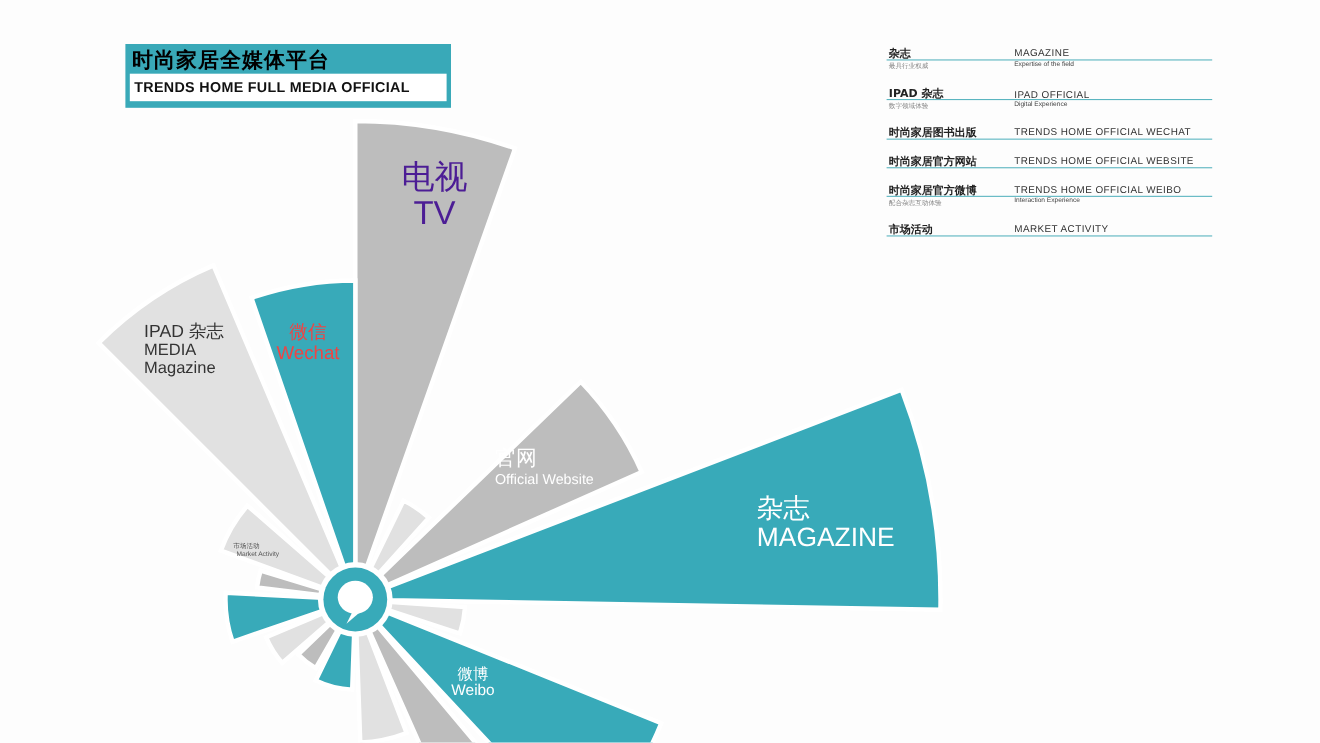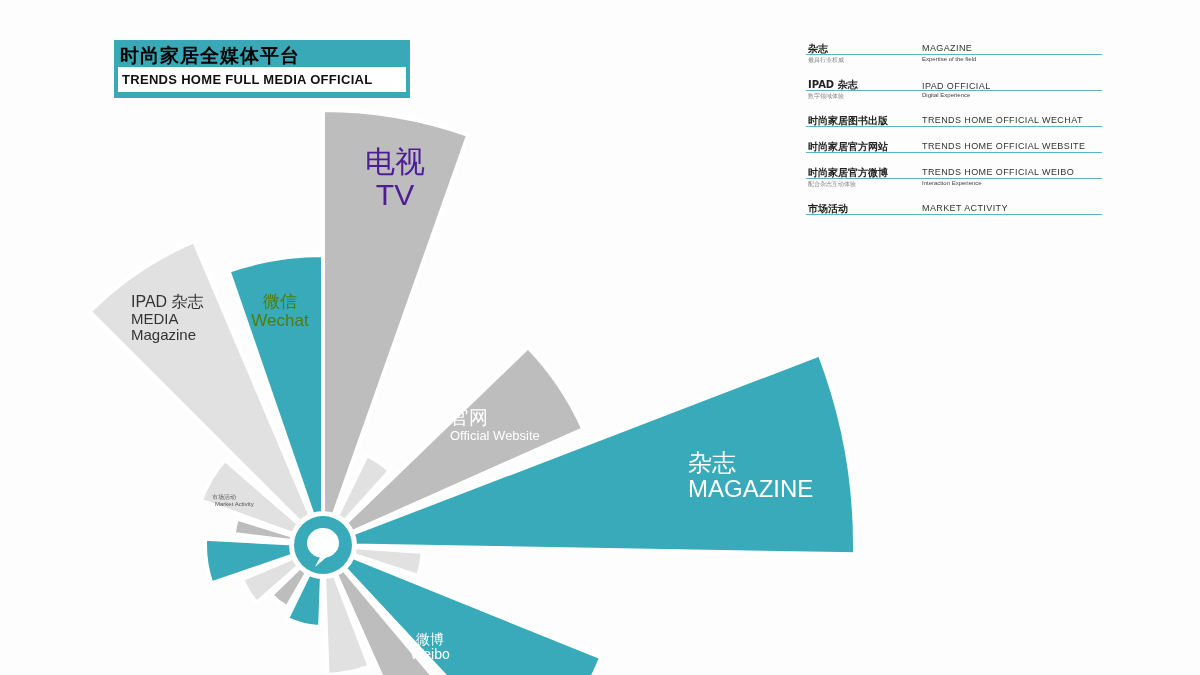--- a/index.html
+++ b/index.html
@@ -48,42 +48,42 @@
     <g>
       <ellipse cx="323" cy="543" rx="16" ry="15" fill="#ffffff"></ellipse>
       <path d="M321,555 L315,567 L329,555 Z" fill="#ffffff"></path>
     </g>
   </svg>
 
 <div class="lbl" style="left:350px;top:145px;text-align:center;width:90px;color:#4c1d95;">
   <div style="font-size:30px;">电视</div>
   <div style="font-size:30px;">TV</div>
 </div>
-<div class="lbl" style="left:224px;top:293px;text-align:center;width:112px;color:#4d7c0f;">
+<div class="lbl" style="left:224px;top:293px;text-align:center;width:112px;color:#ef4444;">
   <div style="font-size:17px;">微信</div>
   <div style="font-size:17px;">Wechat</div>
 </div>
 <div class="lbl" style="left:131px;top:293px;color:#333;">
   <div style="font-size:16px;">IPAD 杂志</div>
   <div style="font-size:15px;">MEDIA</div>
   <div style="font-size:15px;">Magazine</div>
 </div>
 <div class="lbl" style="left:450px;top:408px;text-align:left;width:120px;color:#fff;">
   <div style="font-size:19px;">官网</div>
   <div style="font-size:13px;">Official Website</div>
 </div>
 <div class="lbl" style="left:688px;top:450px;color:#fff;">
   <div style="font-size:24px;">杂志</div>
   <div style="font-size:24px;">MAGAZINE</div>
 </div>
 <div class="lbl" style="left:212px;top:494px;color:#555;">
   <div style="font-size:6px;">市场活动</div>
   <div style="font-size:6px;padding-left:3px;">Market Activity</div>
 </div>
-<div class="lbl" style="left:400px;top:605px;text-align:center;width:60px;color:#fff;margin-top:27px;">
+<div class="lbl" style="left:400px;top:605px;text-align:center;width:60px;color:#fff;">
   <div style="font-size:14px;">微博</div>
   <div style="font-size:14px;">Weibo</div>
 </div>
 
 <div id="legend">
   <div class="lg-row tall">
     <span class="lg-cn">杂志</span>
     <span class="lg-en">MAGAZINE</span>
     <div class="lg-line"></div>
     <span class="lg-subcn">最具行业权威</span>

